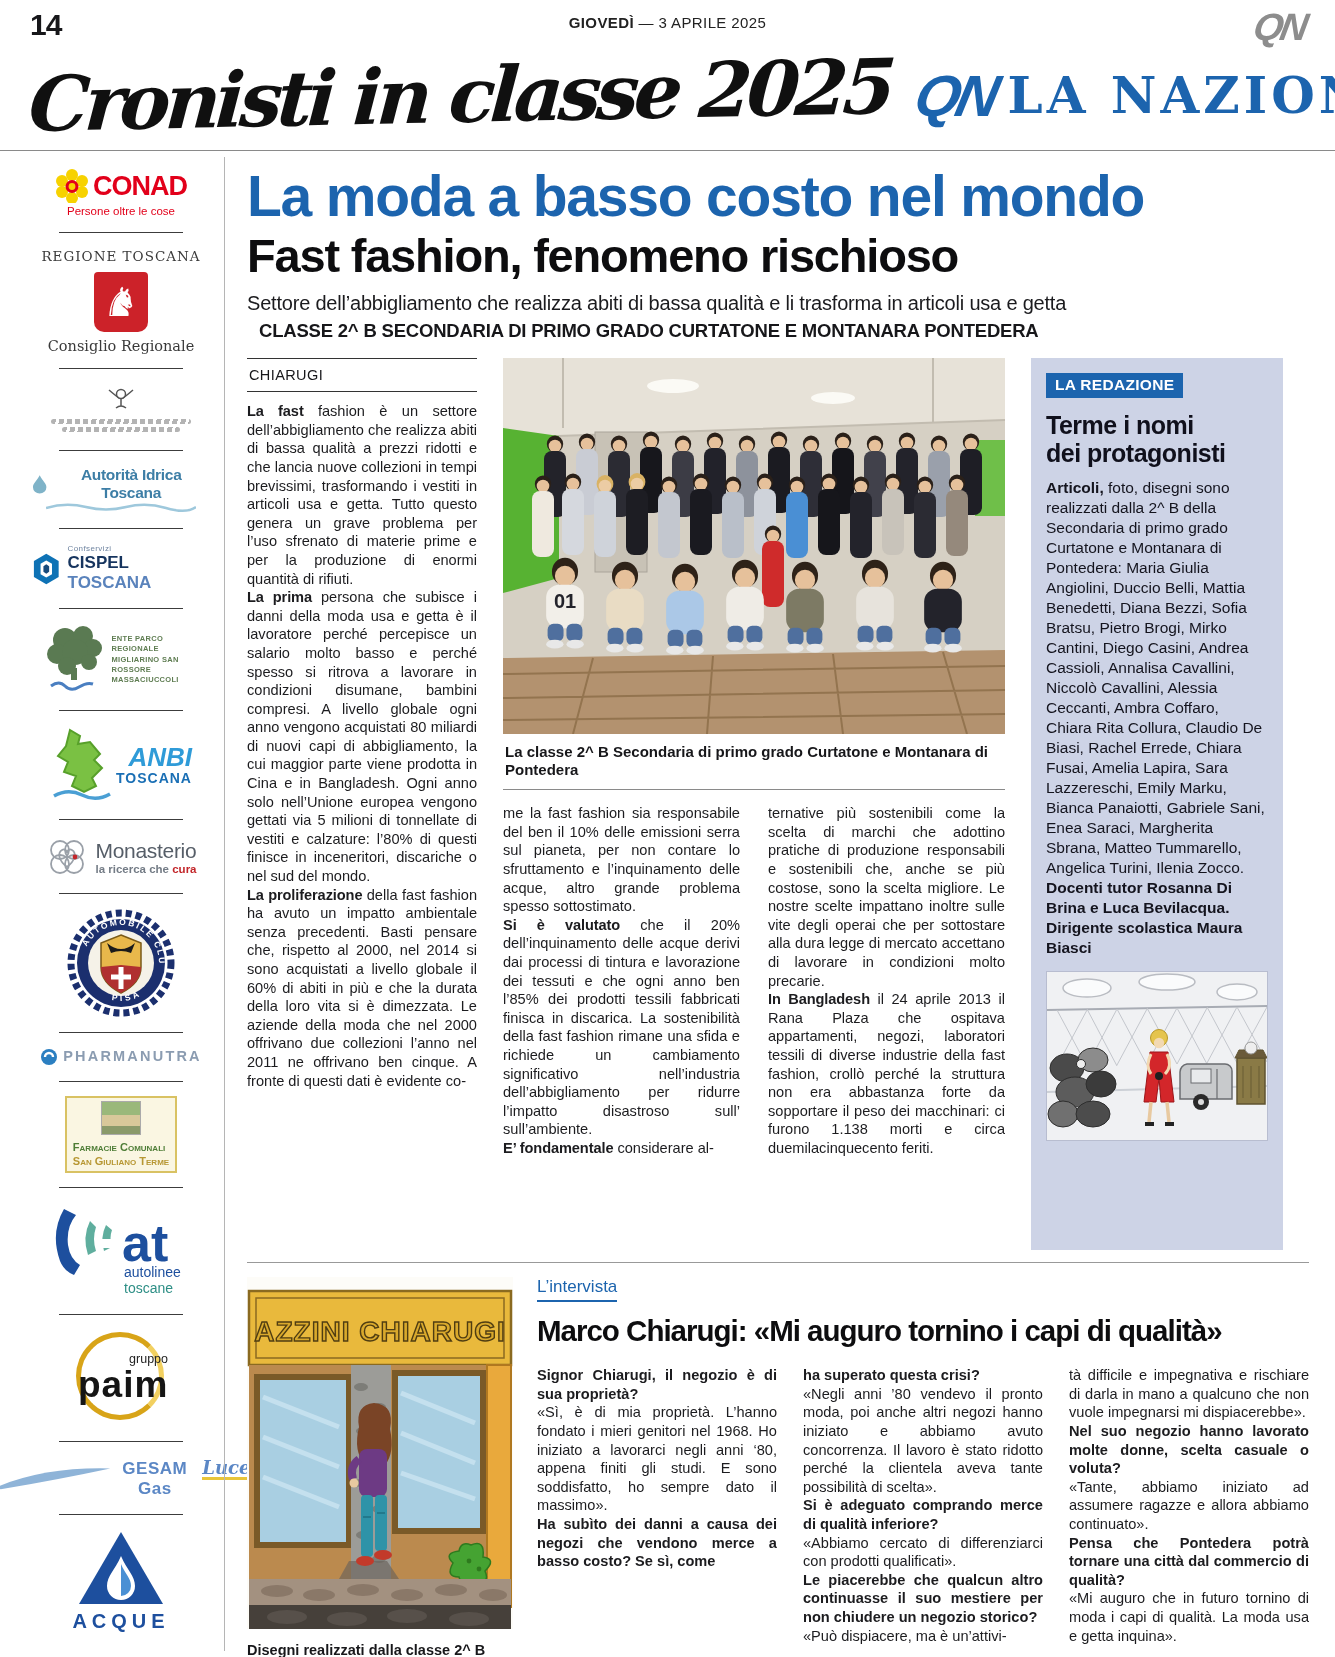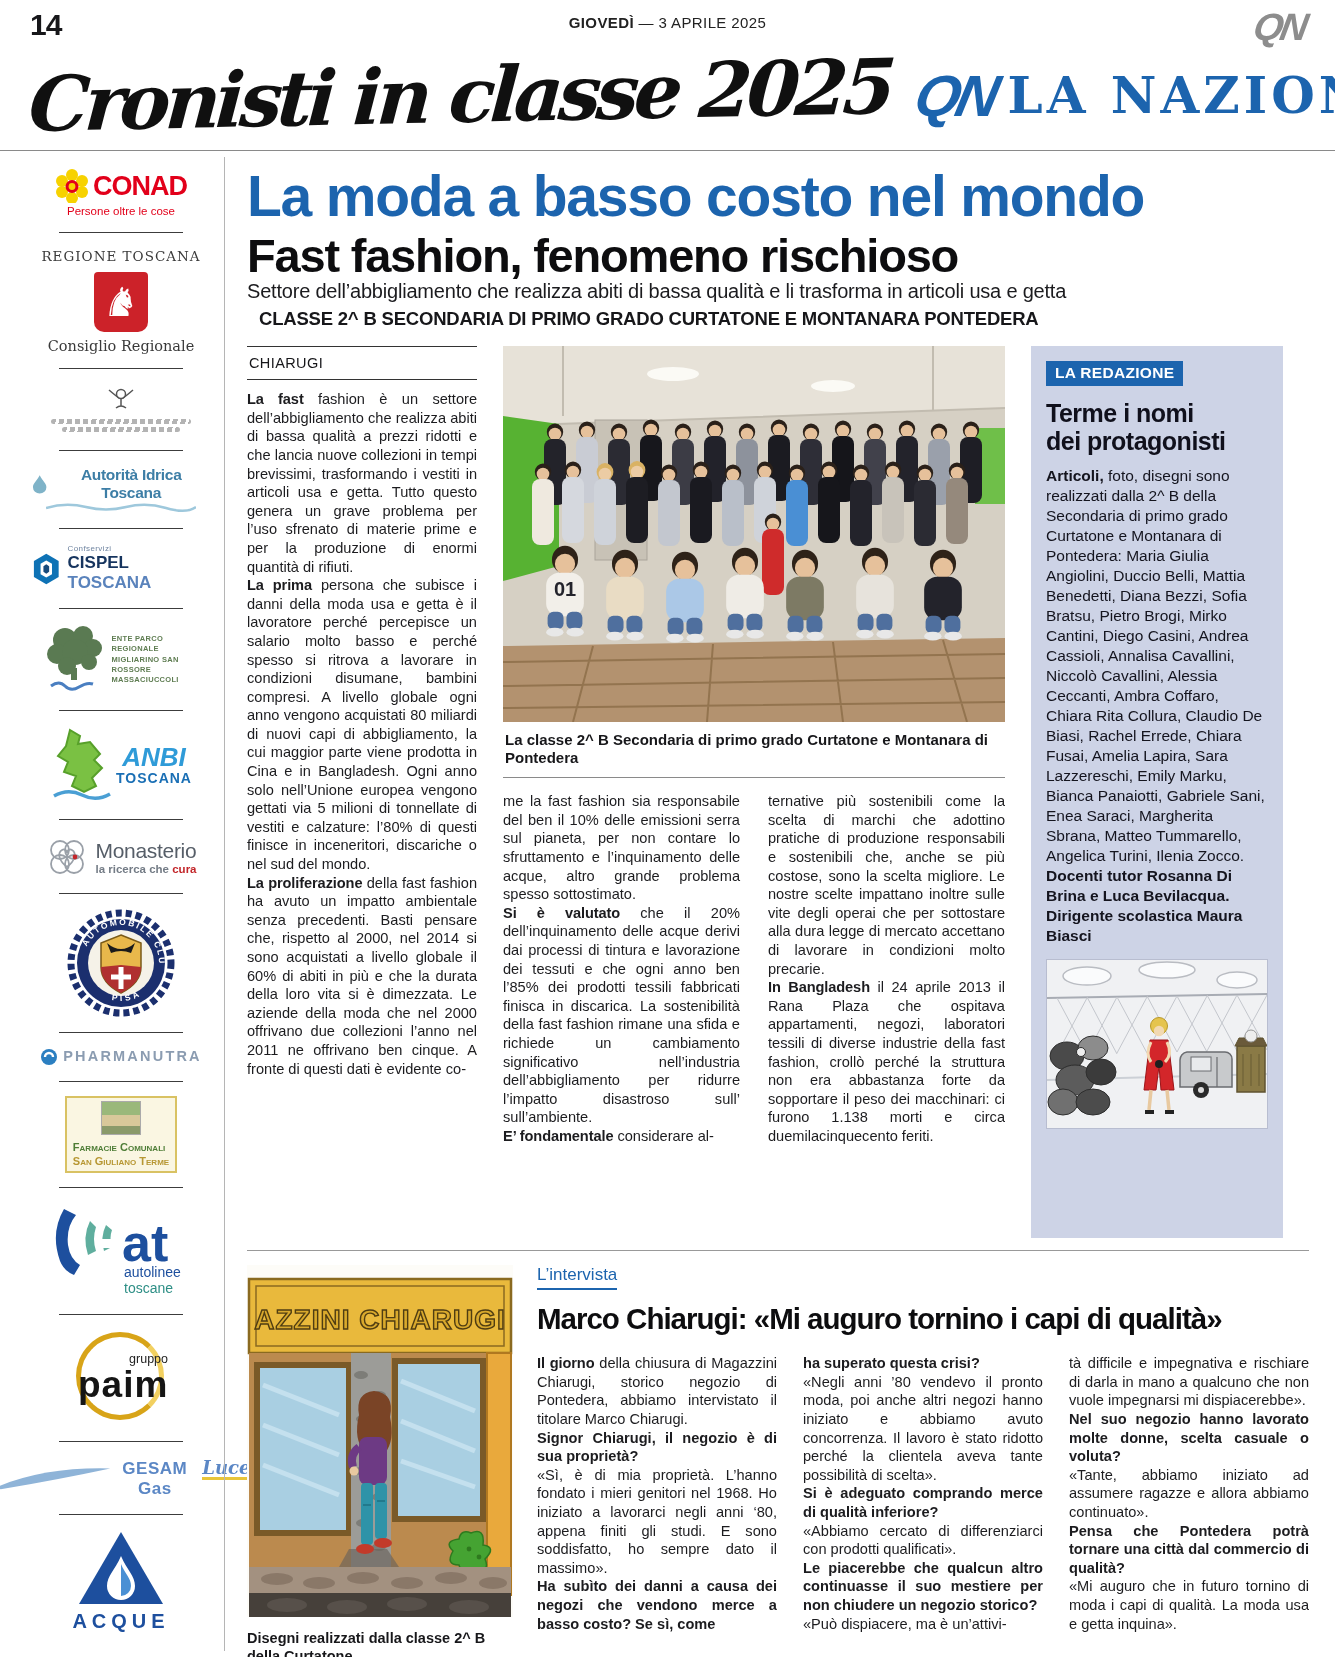--- a/index.html
+++ b/index.html
@@ -53,21 +53,21 @@
   .ait-name { font-size:15.5px; font-weight:bold; color:#3d7ea6; letter-spacing:-.3px; }
   .cispel-row { display:flex; align-items:center; gap:7px; }
   .cispel-stack { text-align:left; }
   .cispel-sup { font-size:8px; color:#6f84a0; letter-spacing:.4px; }
   .cispel-name { font-size:17px; font-weight:bold; color:#16345e; }
   .cispel-reg { font-size:17px; font-weight:bold; color:#5a83bc; }
   .parco-row { display:flex; align-items:center; gap:5px; }
   .parco-text { width:88px; font-size:7.5px; font-weight:bold; color:#5f7d52; text-align:left;
                 text-transform:uppercase; line-height:1.35; letter-spacing:.3px; }
   .anbi-row { display:flex; align-items:center; gap:4px; }
-  .anbi-stack { text-align:center; }
+  .anbi-stack { text-align:right; }
   .anbi-name { font-size:26px; font-weight:bold; font-style:italic; color:#2f9bd8; line-height:1; }
   .anbi-reg { font-size:14px; font-weight:bold; color:#1a6fb5; letter-spacing:1px; }
   .mon-row { display:flex; align-items:center; gap:6px; }
   .mon-stack { text-align:left; }
   .mon-name { font-size:21px; color:#565e68; letter-spacing:-.3px; }
   .mon-tag { font-size:11.5px; font-weight:bold; color:#747c86; }
   .mon-tag em { font-style:normal; color:#c3272b; }
   .pharma-row { display:flex; gap:5px; }
   .pharma-name { font-size:14.5px; color:#8b9cb1; letter-spacing:2.2px; font-weight:bold; }
   .farm-box { display:flex; align-items:center; gap:6px; border:2px solid #d9c263; background:#faf6e2; padding:3px 6px;flex-direction:column; }
@@ -83,21 +83,21 @@
   .gesam-col { display:flex; flex-direction:row; align-items:center; }
   .gesam-row { display:flex; align-items:baseline; gap:6px; margin-top:3px; }
   .gesam-name { font-size:17px; font-weight:bold; color:#5b87c5; letter-spacing:.5px; }
   .gesam-script { font-family:"DejaVu Serif", serif; font-style:italic; font-weight:bold; font-size:18px; color:#5b87c5;
                   border-bottom:3px solid #e8c53a; line-height:1; }
   .acque-name { font-size:20px; color:#1d4f9e; letter-spacing:5px; font-weight:bold; margin-top:2px; }
 
   
   .hl-blue { color:#1c64ae; font-size:57px; font-weight:bold; letter-spacing:-1.2px; line-height:1.05; margin:16px 0 4px 0; }
   .hl-black { color:#0d0d0f; font-size:47px; font-weight:bold; letter-spacing:-1.2px; line-height:1.05; }
-  .subhead { font-size:20px; color:#1b1b1e; letter-spacing:-.2px; }
+  .subhead { font-size:20px; margin-top:12px; color:#1b1b1e; letter-spacing:-.2px; }
   .byline { font-size:18.5px; font-weight:bold; margin:5px 0 16px 12px; letter-spacing:-.2px; }
 
   
   .article-row { display:flex; gap:26px; height:892px; }
   .colA { width:230px; flex:0 0 auto; }
   .kicker-block { border-top:1.5px solid #333; border-bottom:1.5px solid #333; padding:8px 2px; font-size:14.5px;
                   letter-spacing:.4px; margin-bottom:10px; }
   .coltext p { font-size:14.6px; line-height:18.6px; text-align:justify; color:#1c1c1f; }
   .coltext p strong { letter-spacing:-.1px; }
   .middle { width:502px; flex:0 0 auto; display:flex; flex-direction:column; }
@@ -602,21 +602,20 @@
               </g>
           </svg>
           <figcaption>Disegni realizzati dalla classe 2^ B della Curtatone</figcaption>
         </figure>
 
         <div class="int-main">
           <div class="int-kicker">L’intervista</div>
           <h2 class="int-hl">Marco Chiarugi: «Mi auguro tornino i capi di qualità»</h2>
           <div class="int-cols">
             <div class="coltext qa">
-                <p><strong>Il giorno </strong>della chiusura di Magazzini Chiarugi, storico negozio di Pontedera, abbiamo intervistato il titolare Marco Chiarugi.</p>
                 <p class="q">Signor Chiarugi, il negozio è di sua proprietà?</p>
                 <p class="a">«Sì, è di mia proprietà. L’hanno fondato i mieri genitori nel 1968. Ho iniziato a lavorarci negli anni ‘80, appena finiti gli studi. E sono soddisfatto, ho sempre dato il massimo».</p>
                 <p class="q">Ha subìto dei danni a causa dei negozi che vendono merce a basso costo? Se sì, come</p>
               </div>
             <div class="coltext qa">
                 <p class="q">ha superato questa crisi?</p>
                 <p class="a">«Negli anni ’80 vendevo il pronto moda, poi anche altri negozi hanno iniziato e abbiamo avuto concorrenza. Il lavoro è stato ridotto perché la clientela aveva tante possibilità di scelta».</p>
                 <p class="q">Si è adeguato comprando merce di qualità inferiore?</p>
                 <p class="a">«Abbiamo cercato di differenziarci con prodotti qualificati».</p>
                 <p class="q">Le piacerebbe che qualcun altro continuasse il suo mestiere per non chiudere un negozio storico?</p>

